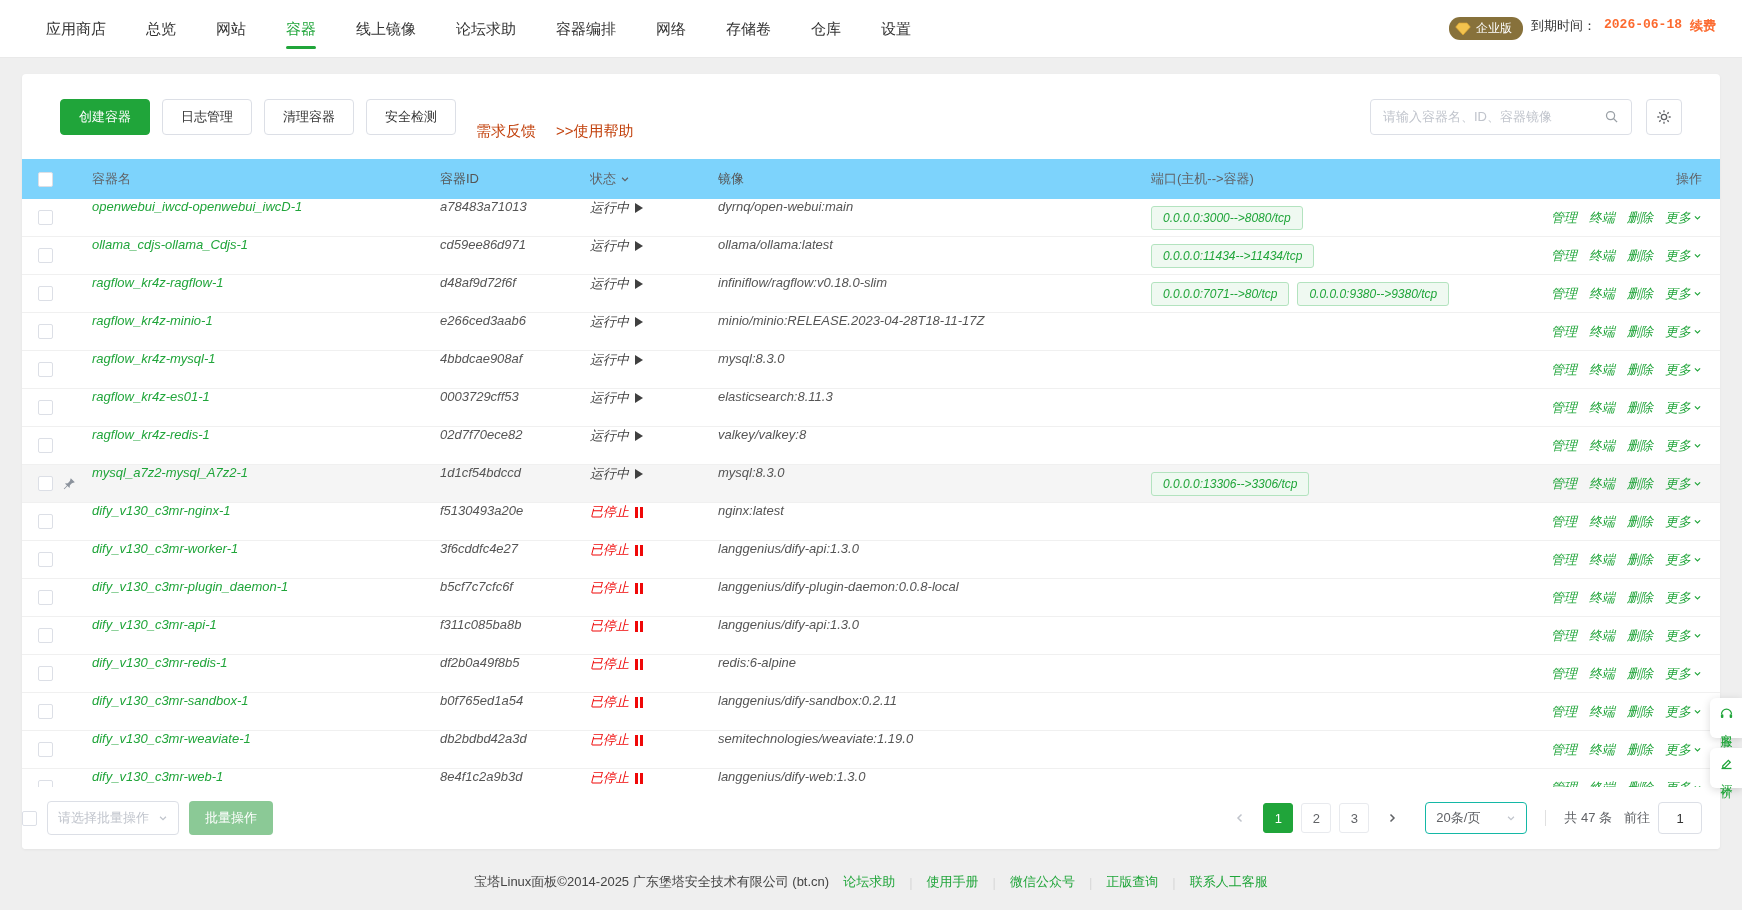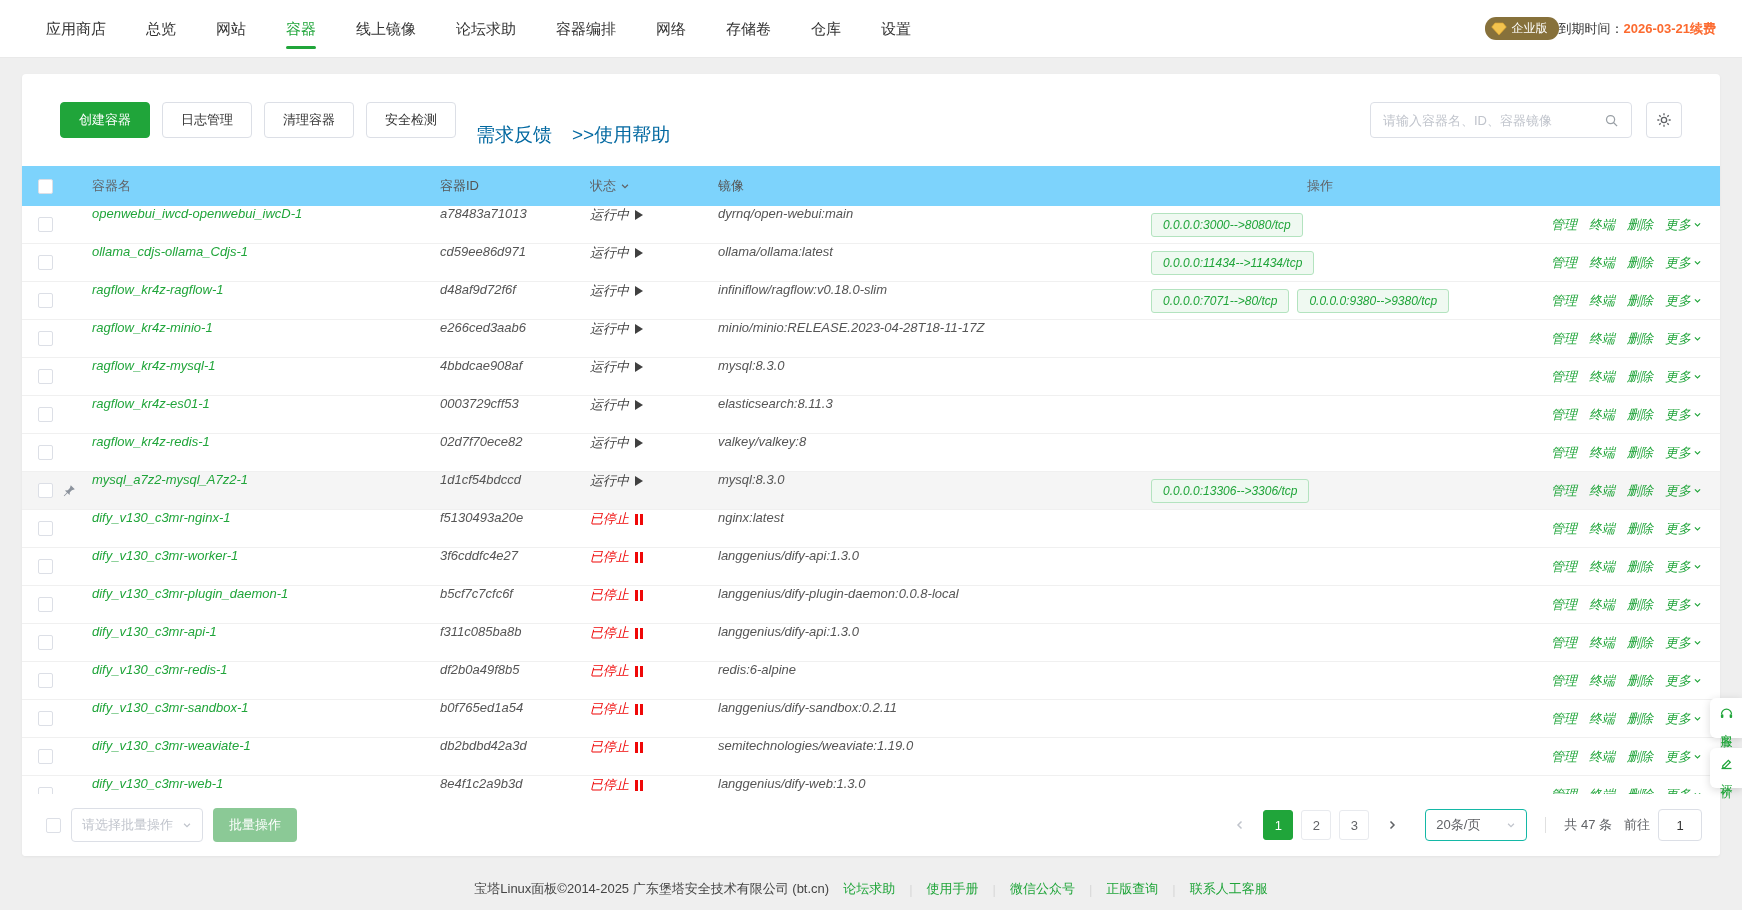--- a/index.html
+++ b/index.html
@@ -13,36 +13,36 @@
 
   
   .topnav { height:58px; background:#fff; display:flex; align-items:center;
     padding:0 26px; border-bottom:1px solid #e9e9e9; }
   .nav-items { display:flex; align-items:center; flex:1; }
   .nav-item { padding:0 20px; height:58px; line-height:58px; font-size:15px;
     color:#333; cursor:pointer; position:relative; white-space:nowrap; }
   .nav-item.active { color:#20a53a; }
   .nav-item.active::after { content:""; position:absolute; left:20px; right:20px;
     bottom:9px; height:3px; background:#20a53a; border-radius:2px; }
-  .license { display:flex; align-items:center; white-space:nowrap; }
+  .license { display:flex; gap:8px; white-space:nowrap;font-family:Liberation Mono, monospace; }
   .vip-pill { display:inline-flex; align-items:center; gap:5px;
     background:#87713b; color:#fff; font-size:12px; border-radius:11px;
     padding:3px 11px 3px 6px; }
   .expiry-label { color:#333; font-size:13px; }
   .expiry-date { color:#fc6a2f; font-weight:bold; font-size:13px; }
   .renew-link { color:#fc6a2f; font-weight:bold; font-size:13px; }
 
   
   .card { margin:16px 22px 0; background:#fff; border-radius:4px;
     box-shadow:0 1px 3px rgba(0,0,0,.05); overflow:hidden; }
   .toolbar { display:flex; align-items:center; padding:18px 38px; }
   .btn { height:36px; padding:0 18px; border:1px solid #dcdfe6; background:#fff;
     border-radius:4px; font-size:13px; color:#333; margin-right:12px; }
   .btn-primary { background:#20a53a; border-color:#20a53a; color:#fff; }
-  .link-green { color:#0369a1; font-size:19px; margin-left:8px; margin-right:12px;margin-top:30px; }
+  .link-green { color:#c2410c; font-size:15px; margin-left:8px; margin-right:12px;margin-top:30px; }
   .toolbar-right { margin-left:auto; display:flex; align-items:center; }
   .search-box { display:flex; align-items:center; border:1px solid #dcdfe6;
     border-radius:4px; height:36px; width:262px; background:#fff; }
   .search-input { border:none; outline:none; flex:1; padding:0 12px;
     font-size:13px; color:#333; font-family:inherit; min-width:0; }
   .search-input::placeholder { color:#c0c4cc; }
   .search-btn { width:40px; height:34px; border:none; background:transparent;
     display:flex; align-items:center; justify-content:center; }
   .icon-btn { width:36px; height:36px; border:1px solid #dcdfe6; border-radius:4px;
     background:#fff; margin-left:14px; display:flex; align-items:center;
@@ -78,21 +78,21 @@
     padding:4px 11px; border-radius:3px; font-size:12px; white-space:nowrap; }
   .col-actions { width:200px; display:flex; align-items:center;
     justify-content:flex-end; gap:12px; padding-right:18px; }
   .col-actions a { color:#20a53a; font-size:13px; display:inline-flex;
     align-items:center; gap:2px; }
   .hcell.col-actions { color:#606266; }
   .hcell-status { display:inline-flex; align-items:center; gap:4px; cursor:pointer; }
   .chev { flex-shrink:0; }
 
   
-  .batch-bar { display:flex; align-items:center; height:62px; padding:0 18px 0 24px;
+  .batch-bar { display:flex; align-items:center; height:62px; padding:0 18px 0 0;
     background:#fff; }
   .batch-select { width:132px; height:34px; border:1px solid #dcdfe6; border-radius:4px;
     display:flex; align-items:center; justify-content:space-between; padding:0 10px;
     margin-left:10px; cursor:pointer; }
   .batch-select .ph { color:#c0c4cc; font-size:13px; }
   .batch-btn { height:34px; padding:0 16px; border:none; border-radius:4px;
     background:#8bc996; color:#fff; font-size:13px; margin-left:10px; }
   .pager-area { margin-left:auto; display:flex; align-items:center; gap:8px; }
   .page-btn { min-width:30px; height:30px; display:flex; align-items:center;
     justify-content:center; border-radius:3px; color:#606266; font-size:13px;
@@ -147,21 +147,21 @@
   <div class="license">
     <span class="vip-pill">
       <span style="display:inline-flex;">
         <svg width="16" height="14" viewBox="0 0 24 20">
             <polygon points="6 1 18 1 23 7 12 19 1 7" fill="#f3c34e" stroke="#d9a32e" stroke-width="1"></polygon>
           </svg>
       </span>
       <span>企业版</span>
     </span>
     <span class="expiry-label">到期时间：</span>
-    <span class="expiry-date">2026-03-21</span>
+    <span class="expiry-date">2026-06-18</span>
     <a class="renew-link">续费</a>
   </div>
 </header>
 
 <section class="card">
 
   <div class="toolbar">
     <button class="btn btn-primary">创建容器</button>
     <button class="btn">日志管理</button>
     <button class="btn">清理容器</button>
@@ -208,20 +208,21 @@
       <span class="hcell-status">
         <span>状态</span>
         <span style="display:inline-flex;">
           <svg class="chev" width="10" height="10" viewBox="0 0 24 24" fill="none" stroke="#606266" stroke-width="3">
               <polyline points="5 9 12 16 19 9"></polyline>
             </svg>
         </span>
       </span>
     </div>
     <div class="col col-image hcell">镜像</div>
+    <div class="col col-ports hcell">端口(主机--&gt;容器)</div>
     <div class="col col-actions hcell">操作</div>
   </div>
 
   <div class="tbody">
     <div class="trow">
       <div class="col col-check">
         <span class="checkbox"></span>
 
       </div>
       <div class="col col-name"><a class="name-link">openwebui_iwcd-openwebui_iwcD-1</a></div>

